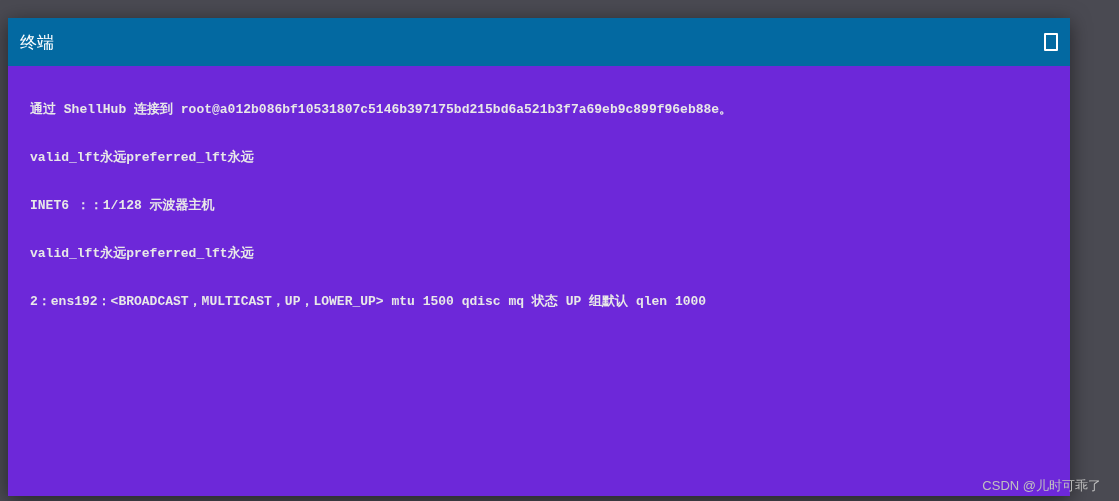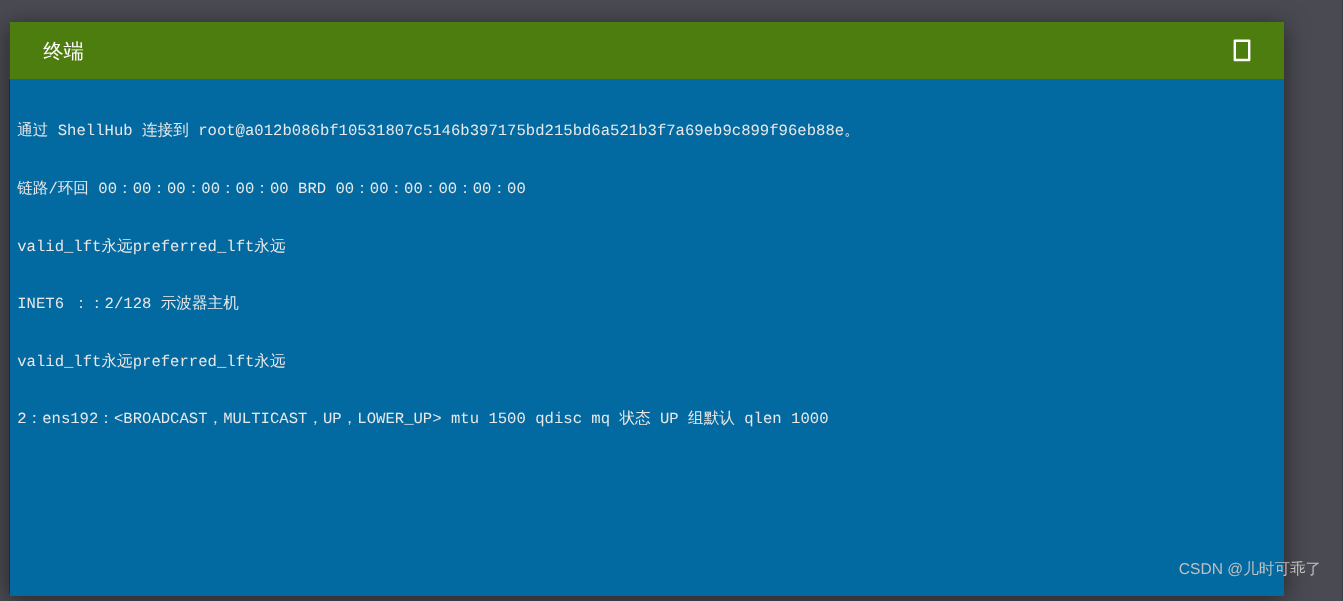--- a/index.html
+++ b/index.html
@@ -18,82 +18,82 @@
       width: 1062px;
       height: 478px;
       background: #0a1628;
       border-radius: 2px;
       box-shadow: 0 4px 20px rgba(0,0,0,0.5);
       display: flex;
       flex-direction: column;
     }
     .title-bar {
       height: 48px;
-      background: #4d7c0f;
+      background: #0369a1;
       display: flex;
       align-items: center;
       justify-content: space-between;
-      padding: 0 28px;
+      padding: 0 12px;
       color: #fff;
       font-size: 17px;
       font-weight: 500;
     }
     .title-bar-icon {
       width: 14px;
       height: 18px;
       border: 2px solid #fff;
       border-radius: 1px;
     }
     .terminal-body {
       flex: 1;
-      background: #0369a1;
+      background: #6d28d9;
       color: #e8e8e8;
       font-family: "Consolas", "Courier New", monospace;
       font-size: 13px;
       line-height: 16px;
-      padding: 4px 6px;
+      padding: 4px 22px;
       overflow-y: auto;
       position: relative;
       white-space: pre;
+      font-weight: bold;
     }
     .terminal-body::-webkit-scrollbar {
       width: 12px;
     }
     .terminal-body::-webkit-scrollbar-track {
       background: #2a2a30;
     }
     .terminal-body::-webkit-scrollbar-thumb {
       background: #888;
       border-radius: 2px;
     }
     .term-line {
       white-space: pre;
     }
     .watermark {
       position: absolute;
-      bottom: 18px;
+      bottom: 6px;
       right: 18px;
       color: #c0c0c0;
       font-size: 13px;
       font-family: "Microsoft YaHei", sans-serif;
     }
   </style>
 </head>
 <body>
 
 <div class="terminal-window">
   <div class="title-bar">
     <span>终端</span>
     <span class="title-bar-icon"></span>
   </div>
   <div class="terminal-body">
     <div class="term-line">通过 ShellHub 连接到 root@a012b086bf10531807c5146b397175bd215bd6a521b3f7a69eb9c899f96eb88e。</div>
-    <div class="term-line">链路/环回 00：00：00：00：00：00 BRD 00：00：00：00：00：00</div>
     <div class="term-line">valid_lft永远preferred_lft永远</div>
-    <div class="term-line">INET6 ：：2/128 示波器主机</div>
+    <div class="term-line">INET6 ：：1/128 示波器主机</div>
     <div class="term-line">valid_lft永远preferred_lft永远</div>
     <div class="term-line">2：ens192：&lt;BROADCAST，MULTICAST，UP，LOWER_UP&gt; mtu 1500 qdisc mq 状态 UP 组默认 qlen 1000</div>
     
     
     
     
     
     
     
     

